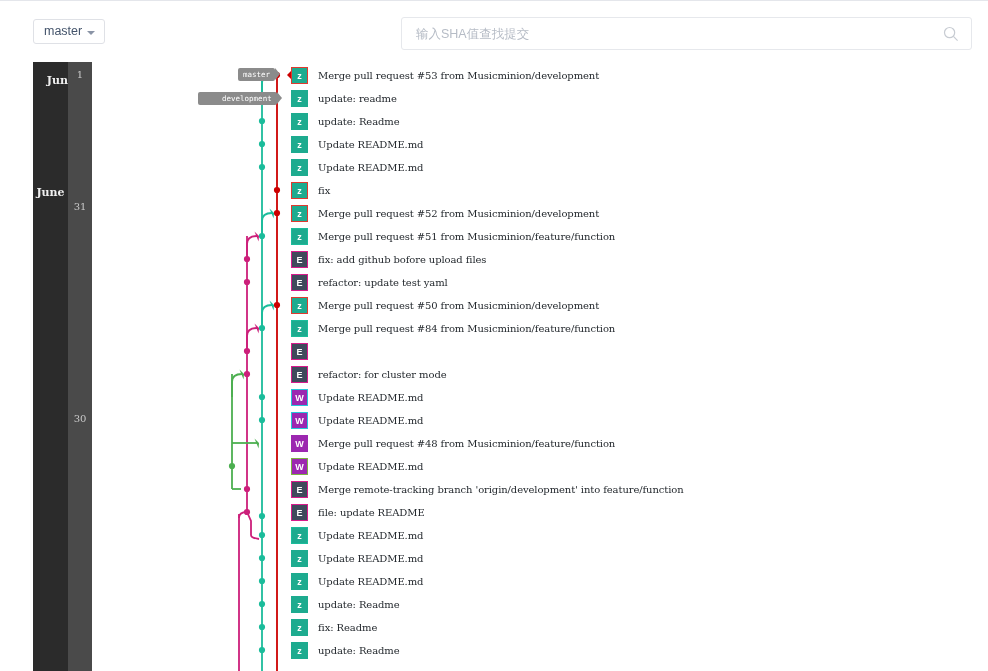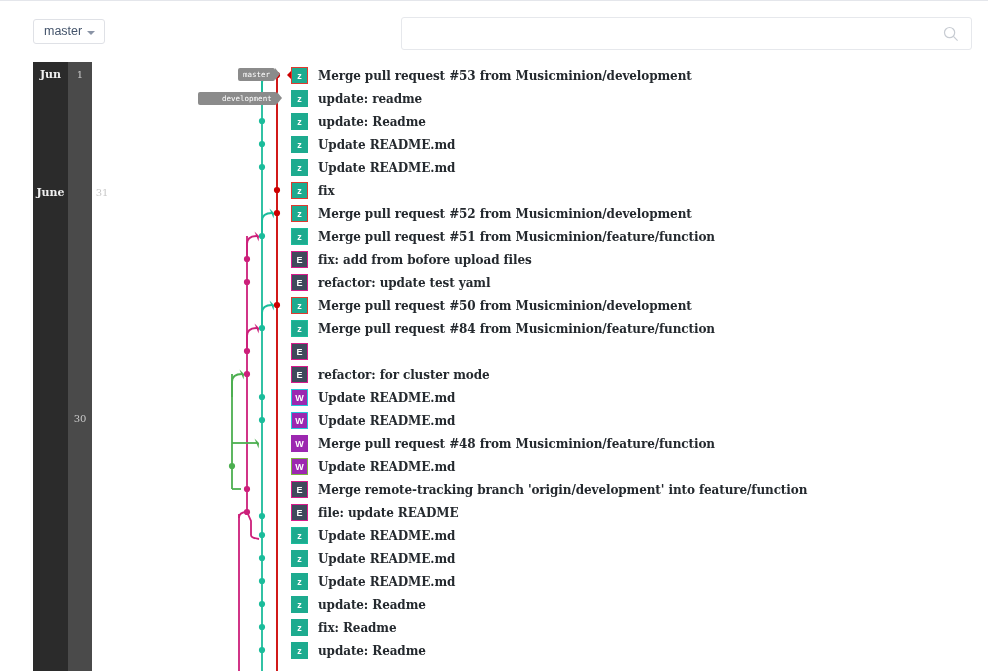--- a/index.html
+++ b/index.html
@@ -84,21 +84,21 @@
     white-space: nowrap; cursor: pointer;
   }
   .avatar {
     width: 17px; height: 17px; flex: 0 0 17px;
     display: flex; align-items: center; justify-content: center;
     color: #ffffff; font-size: 9px; font-weight: bold;
     font-family: "Liberation Sans", sans-serif;
   }
   .msg {
     font-family: "DejaVu Serif", serif;
-    font-size: 12px; color: #24292e; letter-spacing: -0.1px; font-weight: bold;
+    font-size: 10px; color: #24292e; letter-spacing: -0.1px;
   }
 
   
   .reftag {
     position: absolute; height: 13px; padding: 0 5px;
     background: #8b8b8b; color: #ffffff;
     font-family: "DejaVu Sans Mono", monospace;
     font-size: 7.5px; line-height: 13px;
     border-radius: 2px; white-space: nowrap; cursor: pointer;
   }
@@ -116,34 +116,35 @@
 <div id="app">
 
   <div class="topbar">
 
     <div class="branch-btn">
       <span>master</span>
       <span class="caret"></span>
     </div>
 
     <div class="searchbox">
+      <input type="text" placeholder="输入SHA值查找提交" style="">
       <svg class="search-icon" viewBox="0 0 16 16">
         <circle cx="6.6" cy="6.6" r="5.1" fill="none" stroke="#9aa2ae" stroke-width="1.2"></circle>
         <line x1="10.4" y1="10.4" x2="14.6" y2="14.6" stroke="#9aa2ae" stroke-width="1.2"></line>
       </svg>
     </div>
   </div>
 
   <div class="rail">
     <div class="rail-month"></div>
     <div class="rail-day"></div>
-  <div class="rail-label" style="top: 6px;">Jun</div>
+  <div class="rail-label" style="top: 12px; text-align: right;">Jun</div>
       <div class="rail-label" style="top: 124px;">June</div>
       <div class="rail-daynum" style="top: 7px;">1</div>
-      <div class="rail-daynum" style="top: 125px; margin-left: 22px;">31</div>
+      <div class="rail-daynum" style="top: 139px;">31</div>
       <div class="rail-daynum" style="top: 335px; margin-top: 16px;">30</div>
     </div>
 
   <svg id="graph" viewBox="0 0 988 609">
       <line x1="277" y1="13" x2="277" y2="609" stroke="#cc0000" stroke-width="1.8"></line>
       <circle cx="277" cy="13" r="3.1" fill="#cc0000"></circle>
       <circle cx="277" cy="128" r="3.1" fill="#cc0000"></circle>
       <circle cx="277" cy="151" r="3.1" fill="#cc0000"></circle>
       <circle cx="277" cy="243" r="3.1" fill="#cc0000"></circle>
       <line x1="262" y1="13" x2="262" y2="609" stroke="#1bbc9b" stroke-width="1.8"></line>
@@ -221,21 +222,21 @@
       <div class="commit-row" style="top: 140px;">
         <div class="avatar" style="background: rgb(29, 171, 143); border: 1.5px solid rgb(224, 58, 47);">z</div>
         <div class="msg">Merge pull request #52 from Musicminion/development</div>
       </div>
       <div class="commit-row" style="top: 163px;">
         <div class="avatar" style="background: rgb(29, 171, 143); border: 1.5px solid rgb(27, 188, 155);">z</div>
         <div class="msg">Merge pull request #51 from Musicminion/feature/function</div>
       </div>
       <div class="commit-row" style="top: 186px;">
         <div class="avatar" style="background: rgb(63, 74, 92); border: 1.5px solid rgb(216, 27, 140);">E</div>
-        <div class="msg">fix: add from bofore upload files</div>
+        <div class="msg">fix: add github bofore upload files</div>
       </div>
       <div class="commit-row" style="top: 209px;">
         <div class="avatar" style="background: rgb(63, 74, 92); border: 1.5px solid rgb(216, 27, 140);">E</div>
         <div class="msg">refactor: update test yaml</div>
       </div>
       <div class="commit-row" style="top: 232px;">
         <div class="avatar" style="background: rgb(29, 171, 143); border: 1.5px solid rgb(224, 58, 47);">z</div>
         <div class="msg">Merge pull request #50 from Musicminion/development</div>
       </div>
       <div class="commit-row" style="top: 255px;">

